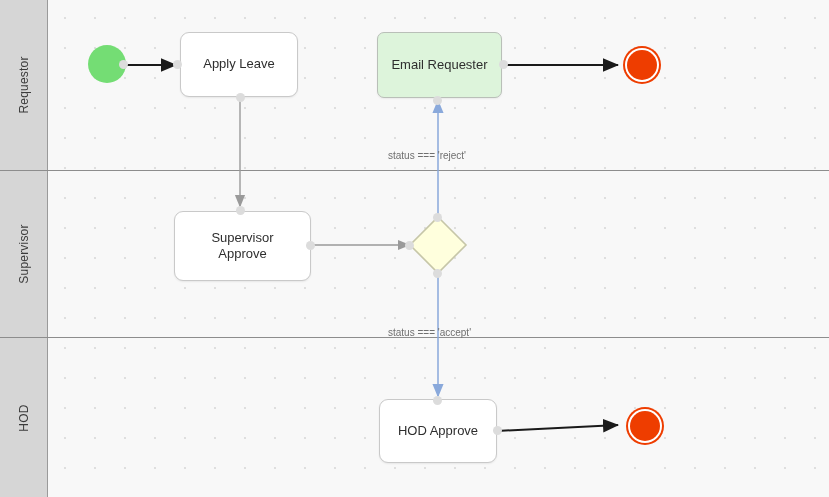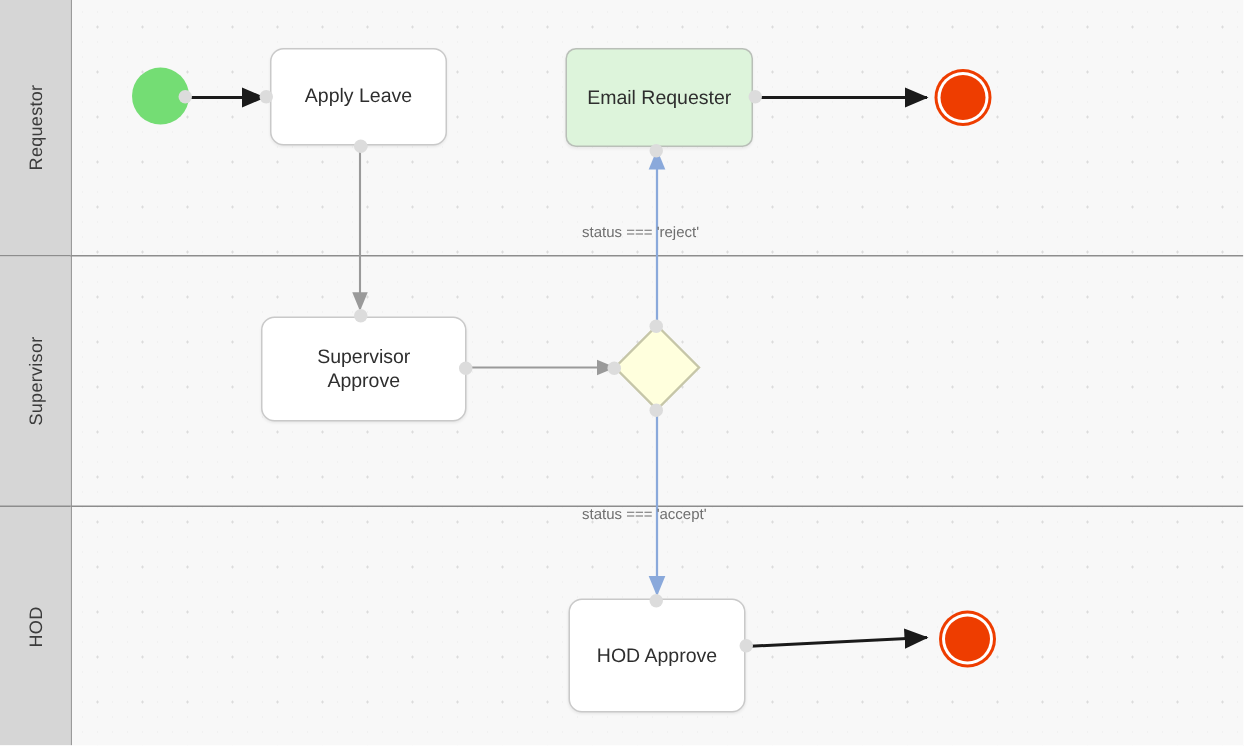--- a/index.html
+++ b/index.html
@@ -226,22 +226,22 @@
       <span>Approve</span>
     </span>
   </div>
 
   <div class="gateway" style="left:408px;top:215px;width:60px;height:60px;">
     <svg width="60" height="60" viewBox="0 0 60 60" xmlns="http://www.w3.org/2000/svg">
       <polygon points="30,2 58,30 30,58 2,30" fill="#ffffdd" stroke="#c6c6a8" stroke-width="1.6"></polygon>
     </svg>
   </div>
 
-  <div class="node task" style="left:379px;top:399px;width:118px;height:76px;">
+  <div class="node task" style="left:379px;top:399px;width:118px;height:64px;">
     <span>HOD Approve</span>
   </div>
 
   <div class="event event-end" style="left:630px;top:411px;width:30px;height:30px;"></div>
 
   <div class="edge-label" style="left:388px;top:150px;text-align:right;">status === 'reject'</div>
-  <div class="edge-label" style="left:388px;top:338px;">status === 'accept'</div>
+  <div class="edge-label" style="left:388px;top:327px;">status === 'accept'</div>
 
 </div>
 
 </body></html>

